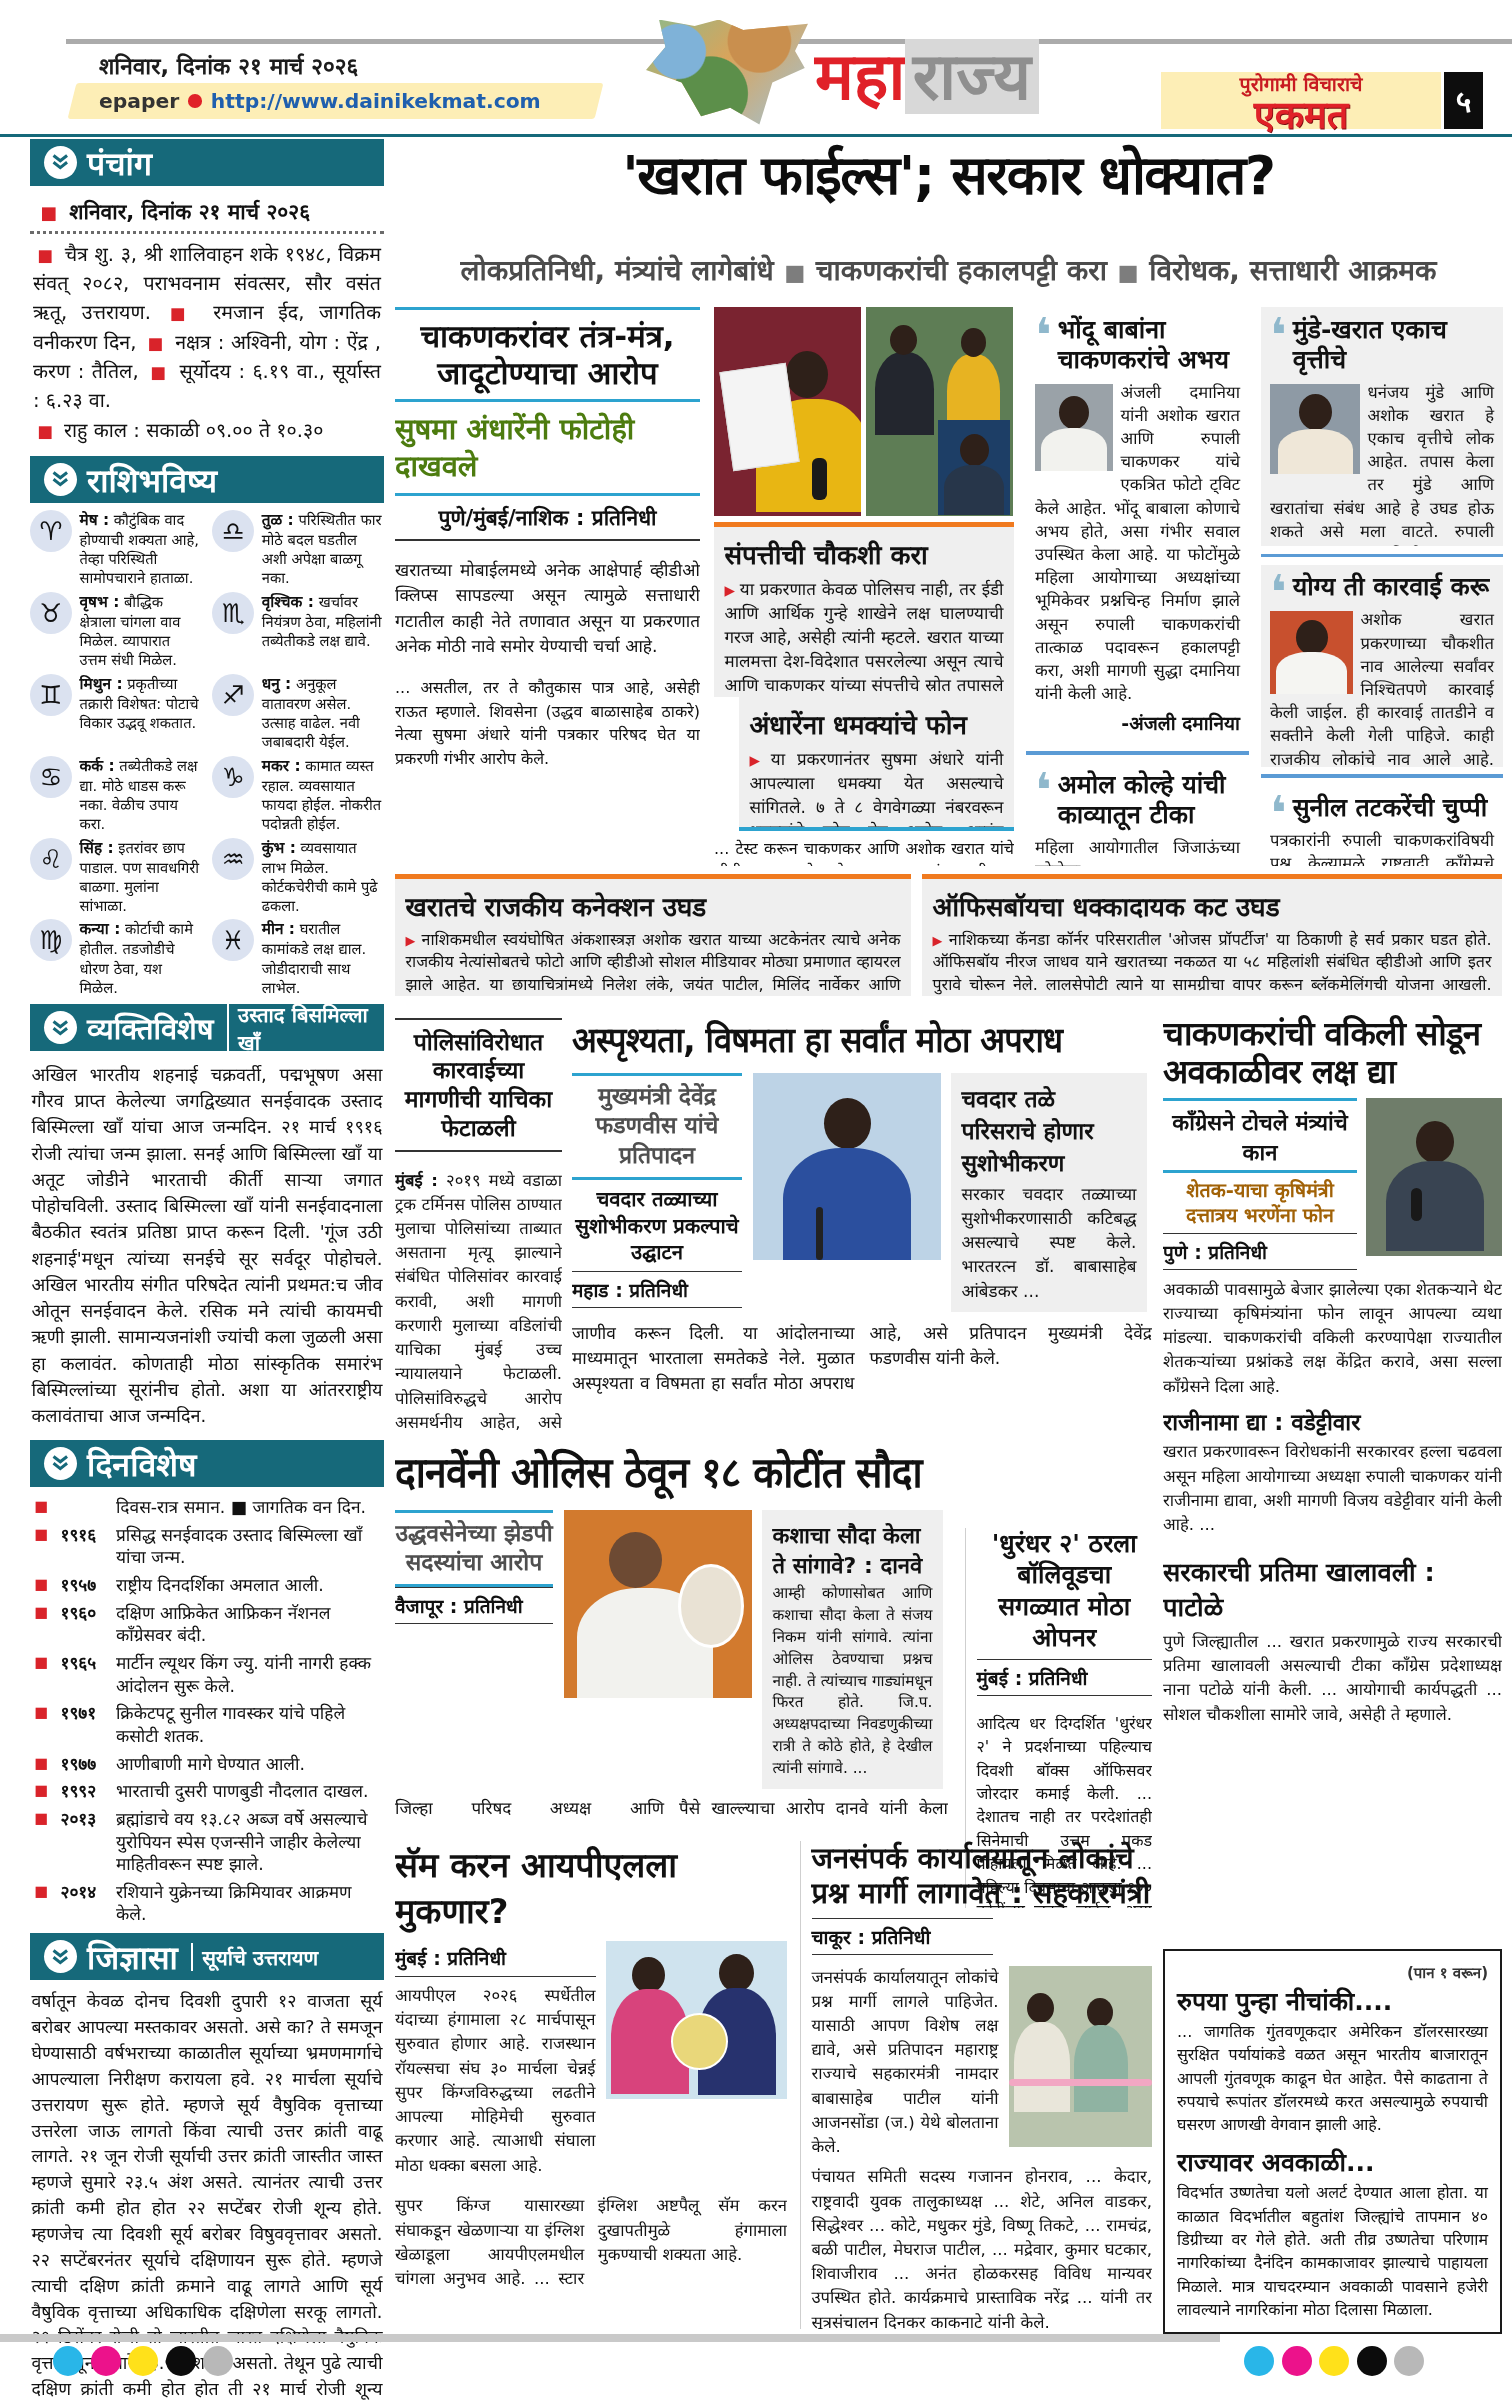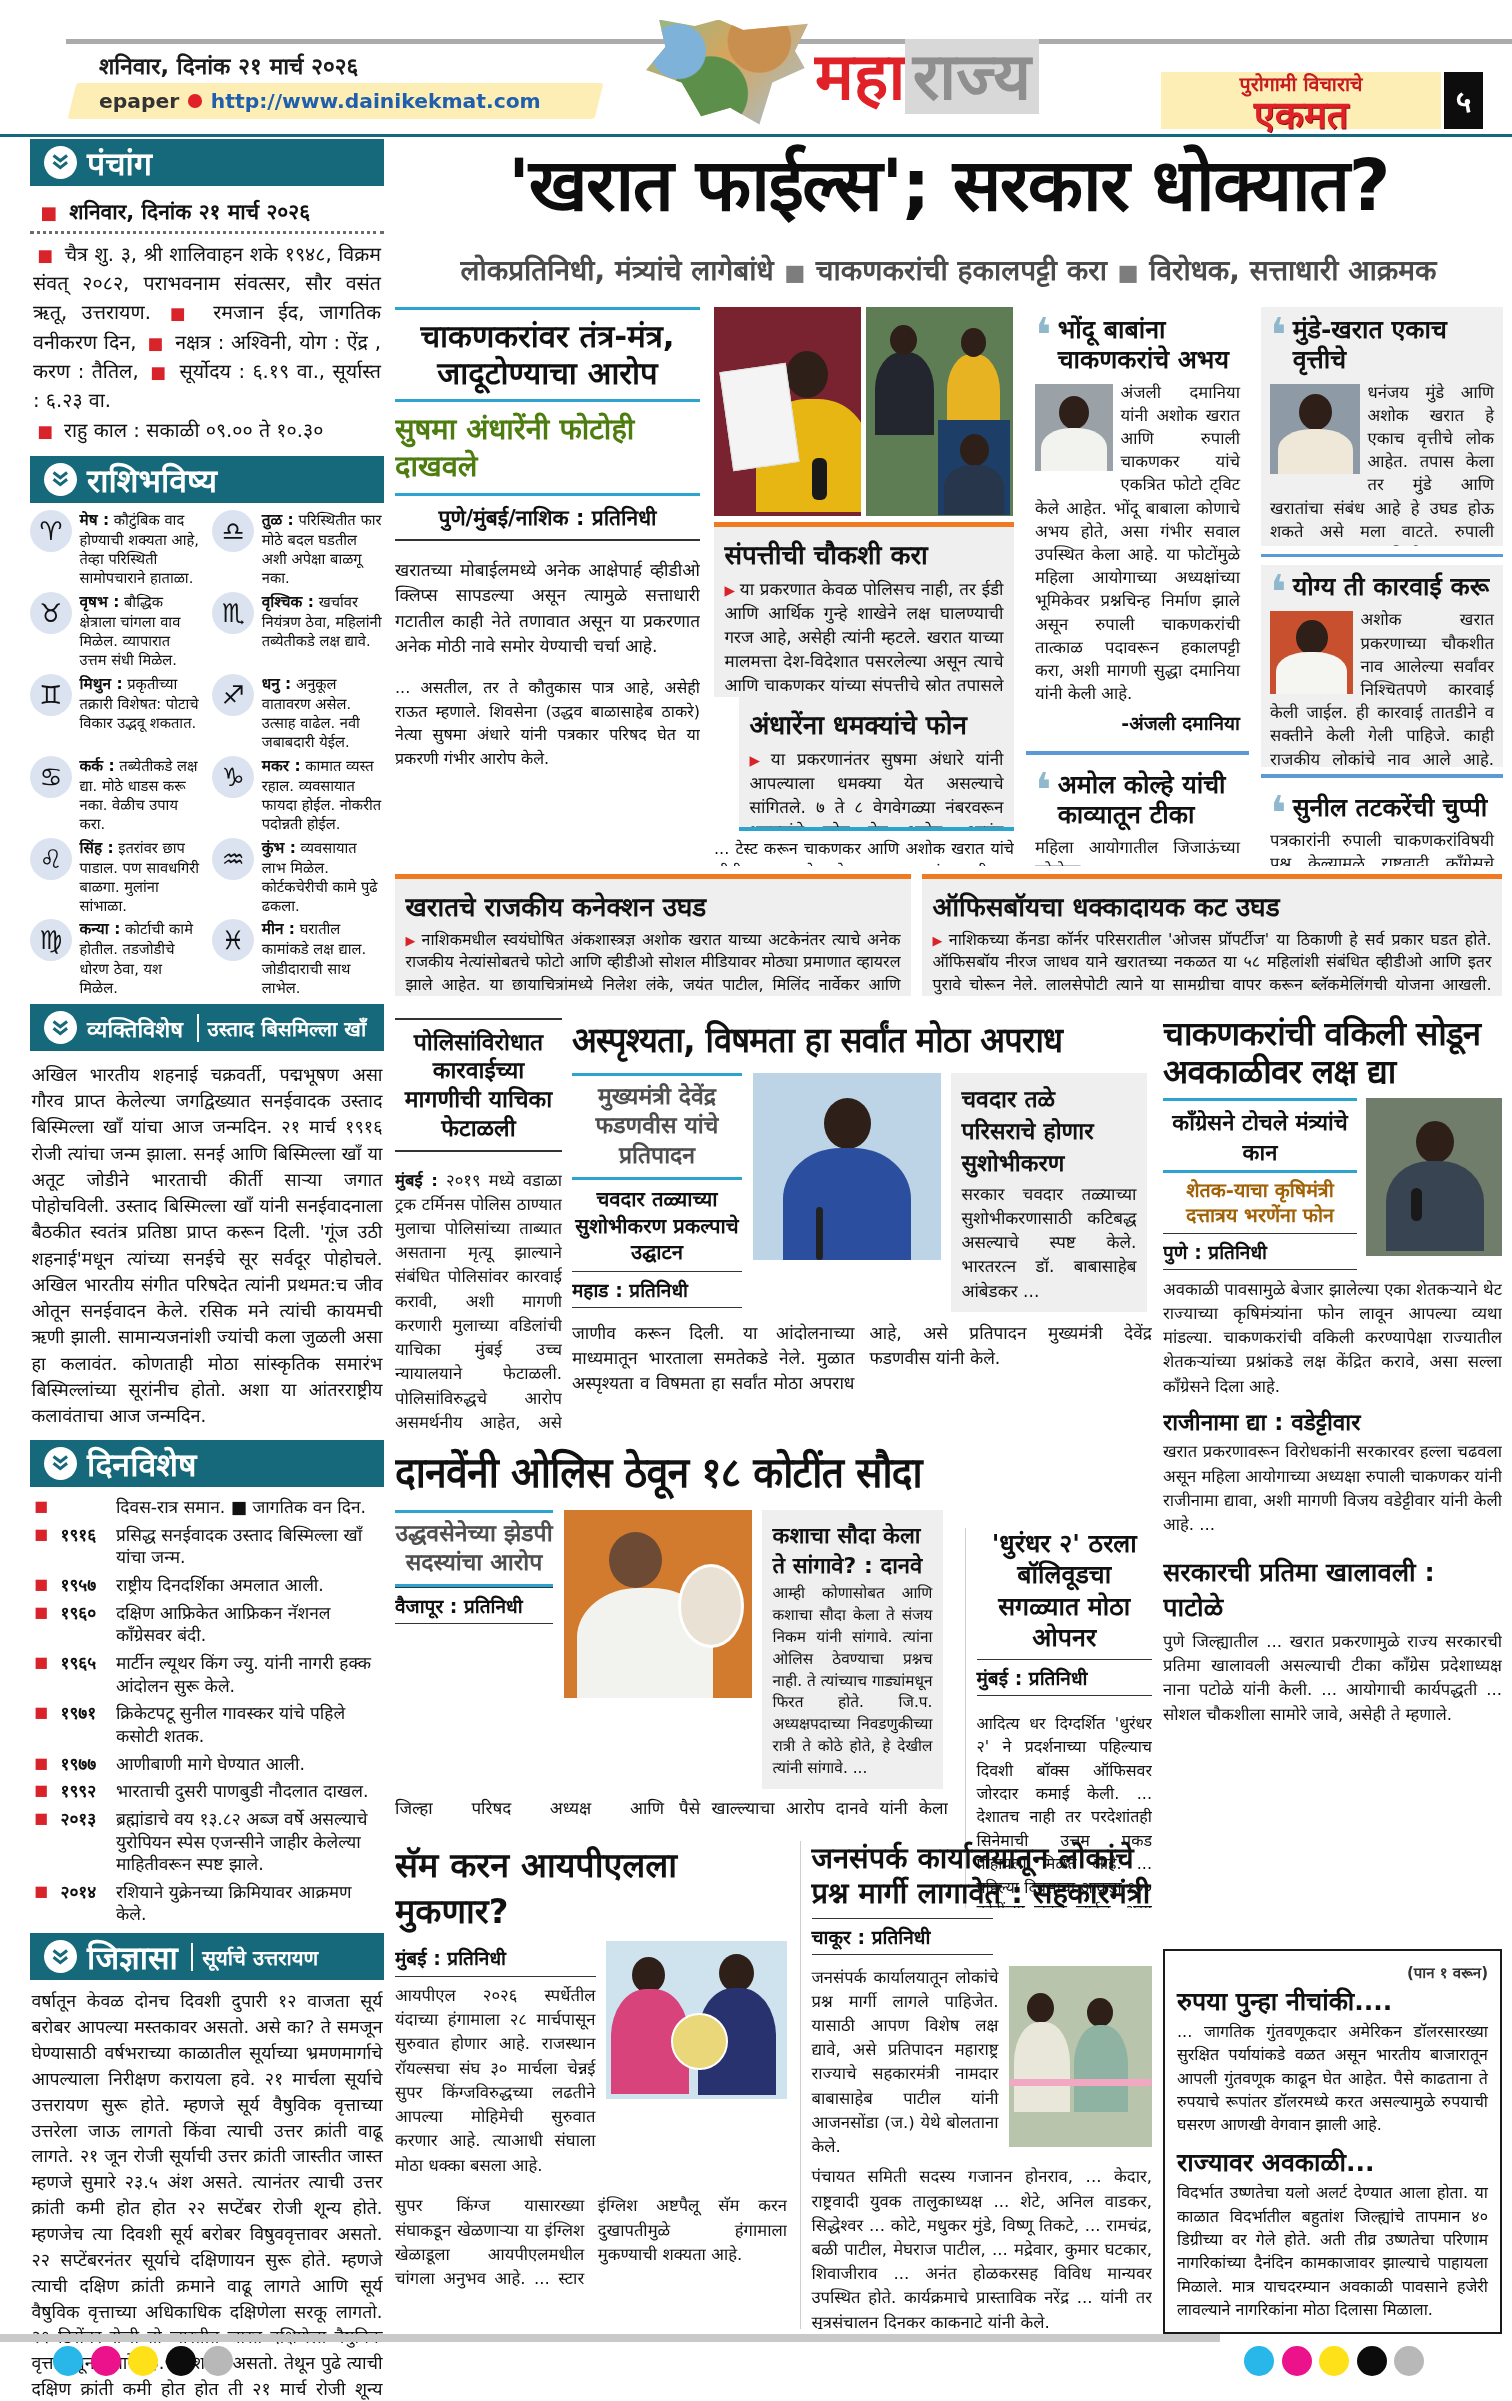--- a/index.html
+++ b/index.html
@@ -47,21 +47,21 @@
   .zod{width:42px;height:42px;flex:0 0 42px;border-radius:50%;background:#dbe2f0;color:#111;
       display:flex;align-items:center;justify-content:center;font-size:25.6px;}
   .rashi-txt{font-size:14.7px;line-height:1.3;}
   .rashi-txt b{font-size:15.4px;}
   .body-text{font-size:18px;line-height:1.46;text-align:justify;}
   .din-list{margin-top:9px;}
   .din-row{display:flex;gap:7.5px;font-size:17.3px;line-height:1.3;margin-bottom:5.3px;}
   .din-year{font-weight:bold;min-width:48px;}
   
   .lead-head{position:absolute;left:395px;top:148px;width:1107px;text-align:center;
-      font-size:72px;font-weight:900;letter-spacing:-1.5px;line-height:1.05;color:#0d0d0d;}
+      font-size:54px;font-weight:900;letter-spacing:-1.5px;line-height:1.05;color:#0d0d0d;}
   .lead-sub{position:absolute;left:395px;top:250px;width:1107px;text-align:center;
       font-size:28px;font-weight:bold;color:#4c4c4c;}
   .sq-sep{color:#7d7d7d;padding:0 10.5px;font-size:0.8em;vertical-align:middle;}
   .kicker{border-top:3.8px solid #2da3cf;border-bottom:3.8px solid #2da3cf;padding:7.5px 0;
       font-size:31px;font-weight:900;text-align:center;line-height:1.2;}
   .deck{font-size:29px;font-weight:bold;color:#4d7c0f;text-align:left;line-height:1.25;
       border-bottom:3.8px solid #2da3cf;padding:9px 0;}
   .byline{font-size:21px;font-weight:bold;text-align:center;padding:7.5px 0;border-bottom:2.3px solid #333;margin-bottom:9px;}
   .colA{position:absolute;left:395px;top:307px;width:305px;height:559px;overflow:hidden;}
   .colB{position:absolute;left:714px;top:307px;width:300px;height:559px;overflow:hidden;}
@@ -244,21 +244,21 @@
         </div>
     </div>
 
     <div class="sec-bar" style="margin-top:7.5px;">
       <span class="sec-ico">
         <svg width="22.6" height="22.6" viewBox="0 0 30 30">
             <path d="M6 6l9 7 9-7" fill="none" stroke="#16697a" stroke-width="4"></path>
             <path d="M6 15l9 7 9-7" fill="none" stroke="#16697a" stroke-width="4"></path>
           </svg>
       </span>
-      <span class="sec-title" style="font-size:22px;text-align:center;">व्यक्तिविशेष</span>
+      <span class="sec-title" style="font-size:29px;text-align:center;">व्यक्तिविशेष</span>
       <span class="sec-sub">उस्ताद बिसमिल्ला खाँ</span>
     </div>
     <p class="body-text" style="margin:10.5px 1.5px 0 1.5px;">अखिल भारतीय शहनाई चक्रवर्ती, पद्मभूषण असा गौरव प्राप्त केलेल्या जगद्विख्यात सनईवादक उस्ताद बिस्मिल्ला खाँ यांचा आज जन्मदिन. २१ मार्च १९१६ रोजी त्यांचा जन्म झाला. सनई आणि बिस्मिल्ला खाँ या अतूट जोडीने भारताची कीर्ती साऱ्या जगात पोहोचविली. उस्ताद बिस्मिल्ला खाँ यांनी सनईवादनाला बैठकीत स्वतंत्र प्रतिष्ठा प्राप्त करून दिली. 'गूंज उठी शहनाई'मधून त्यांच्या सनईचे सूर सर्वदूर पोहोचले. अखिल भारतीय संगीत परिषदेत त्यांनी प्रथमत:च जीव ओतून सनईवादन केले. रसिक मने त्यांची कायमची ऋणी झाली. सामान्यजनांशी ज्यांची कला जुळली असा हा कलावंत. कोणताही मोठा सांस्कृतिक समारंभ बिस्मिल्लांच्या सूरांनीच होतो. अशा या आंतरराष्ट्रीय कलावंताचा आज जन्मदिन.</p>
 
     <div class="sec-bar" style="margin-top:10.5px;">
       <span class="sec-ico">
         <svg width="22.6" height="22.6" viewBox="0 0 30 30">
             <path d="M6 6l9 7 9-7" fill="none" stroke="#16697a" stroke-width="4"></path>
             <path d="M6 15l9 7 9-7" fill="none" stroke="#16697a" stroke-width="4"></path>
           </svg>

